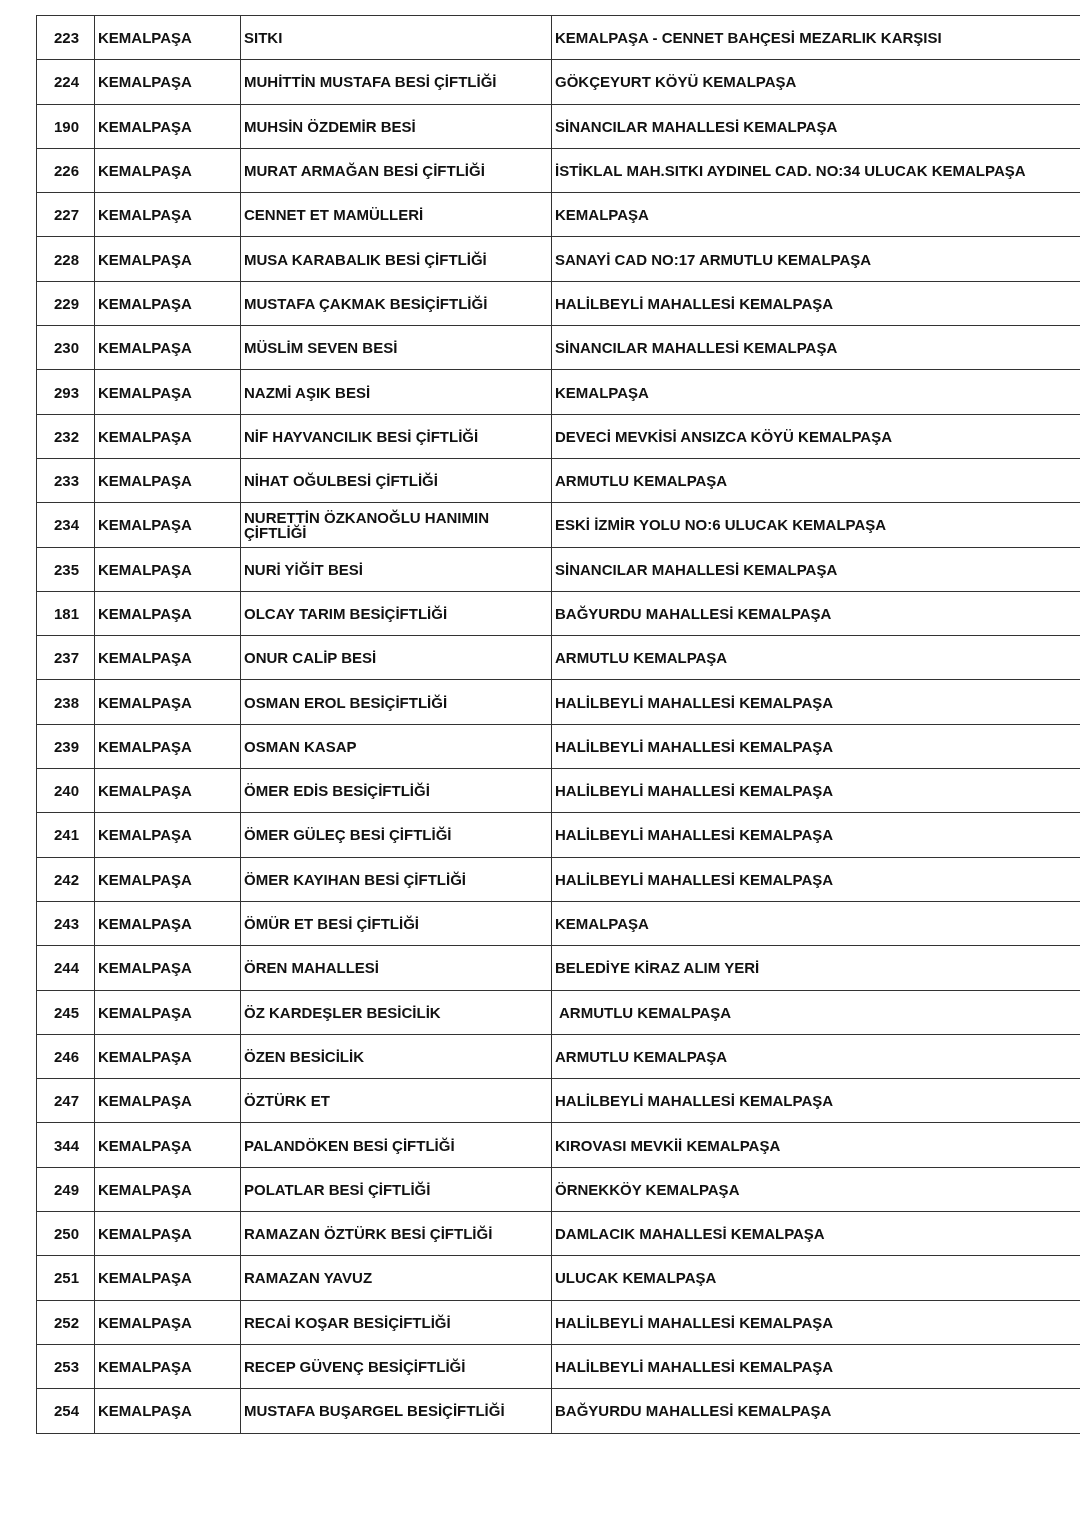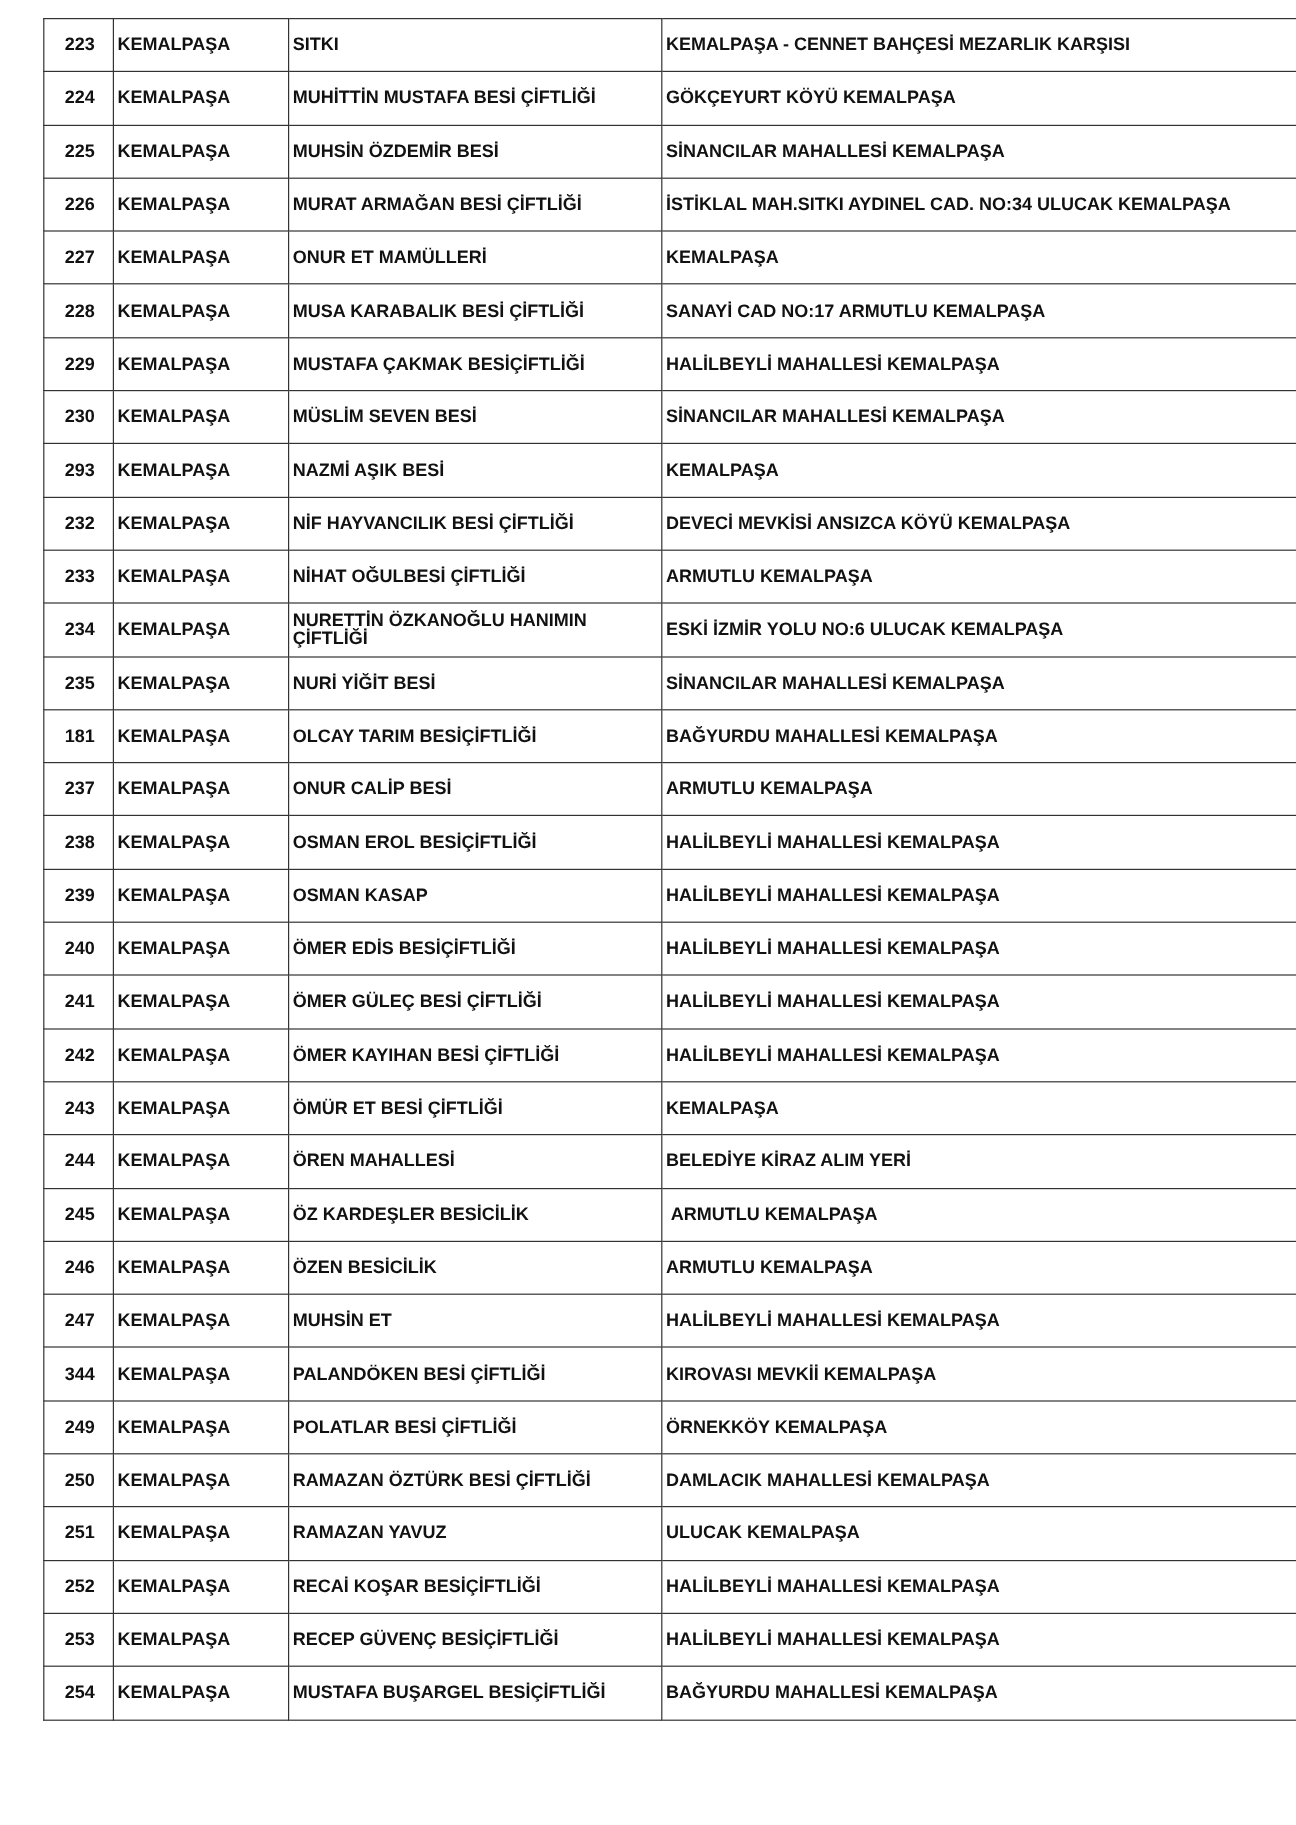--- a/index.html
+++ b/index.html
@@ -77,35 +77,35 @@
           <td class="name">SITKI</td>
           <td class="addr">KEMALPAŞA - CENNET BAHÇESİ MEZARLIK KARŞISI</td>
         </tr>
         <tr>
           <td class="no">224</td>
           <td class="district">KEMALPAŞA</td>
           <td class="name">MUHİTTİN MUSTAFA BESİ ÇİFTLİĞİ</td>
           <td class="addr">GÖKÇEYURT KÖYÜ KEMALPAŞA</td>
         </tr>
         <tr>
-          <td class="no">225</td>
+          <td class="no">190</td>
           <td class="district">KEMALPAŞA</td>
           <td class="name">MUHSİN ÖZDEMİR BESİ</td>
           <td class="addr">SİNANCILAR MAHALLESİ KEMALPAŞA</td>
         </tr>
         <tr>
           <td class="no">226</td>
           <td class="district">KEMALPAŞA</td>
           <td class="name">MURAT ARMAĞAN BESİ ÇİFTLİĞİ</td>
           <td class="addr">İSTİKLAL MAH.SITKI AYDINEL CAD. NO:34 ULUCAK KEMALPAŞA</td>
         </tr>
         <tr>
           <td class="no">227</td>
           <td class="district">KEMALPAŞA</td>
-          <td class="name">ONUR ET MAMÜLLERİ</td>
+          <td class="name">CENNET ET MAMÜLLERİ</td>
           <td class="addr">KEMALPAŞA</td>
         </tr>
         <tr>
           <td class="no">228</td>
           <td class="district">KEMALPAŞA</td>
           <td class="name">MUSA KARABALIK BESİ ÇİFTLİĞİ</td>
           <td class="addr">SANAYİ CAD NO:17 ARMUTLU KEMALPAŞA</td>
         </tr>
         <tr>
           <td class="no">229</td>
@@ -211,21 +211,21 @@
         </tr>
         <tr>
           <td class="no">246</td>
           <td class="district">KEMALPAŞA</td>
           <td class="name">ÖZEN BESİCİLİK</td>
           <td class="addr">ARMUTLU KEMALPAŞA</td>
         </tr>
         <tr>
           <td class="no">247</td>
           <td class="district">KEMALPAŞA</td>
-          <td class="name">MUHSİN ET</td>
+          <td class="name">ÖZTÜRK ET</td>
           <td class="addr">HALİLBEYLİ MAHALLESİ KEMALPAŞA</td>
         </tr>
         <tr>
           <td class="no">344</td>
           <td class="district">KEMALPAŞA</td>
           <td class="name">PALANDÖKEN BESİ ÇİFTLİĞİ</td>
           <td class="addr">KIROVASI MEVKİİ KEMALPAŞA</td>
         </tr>
         <tr>
           <td class="no">249</td>

